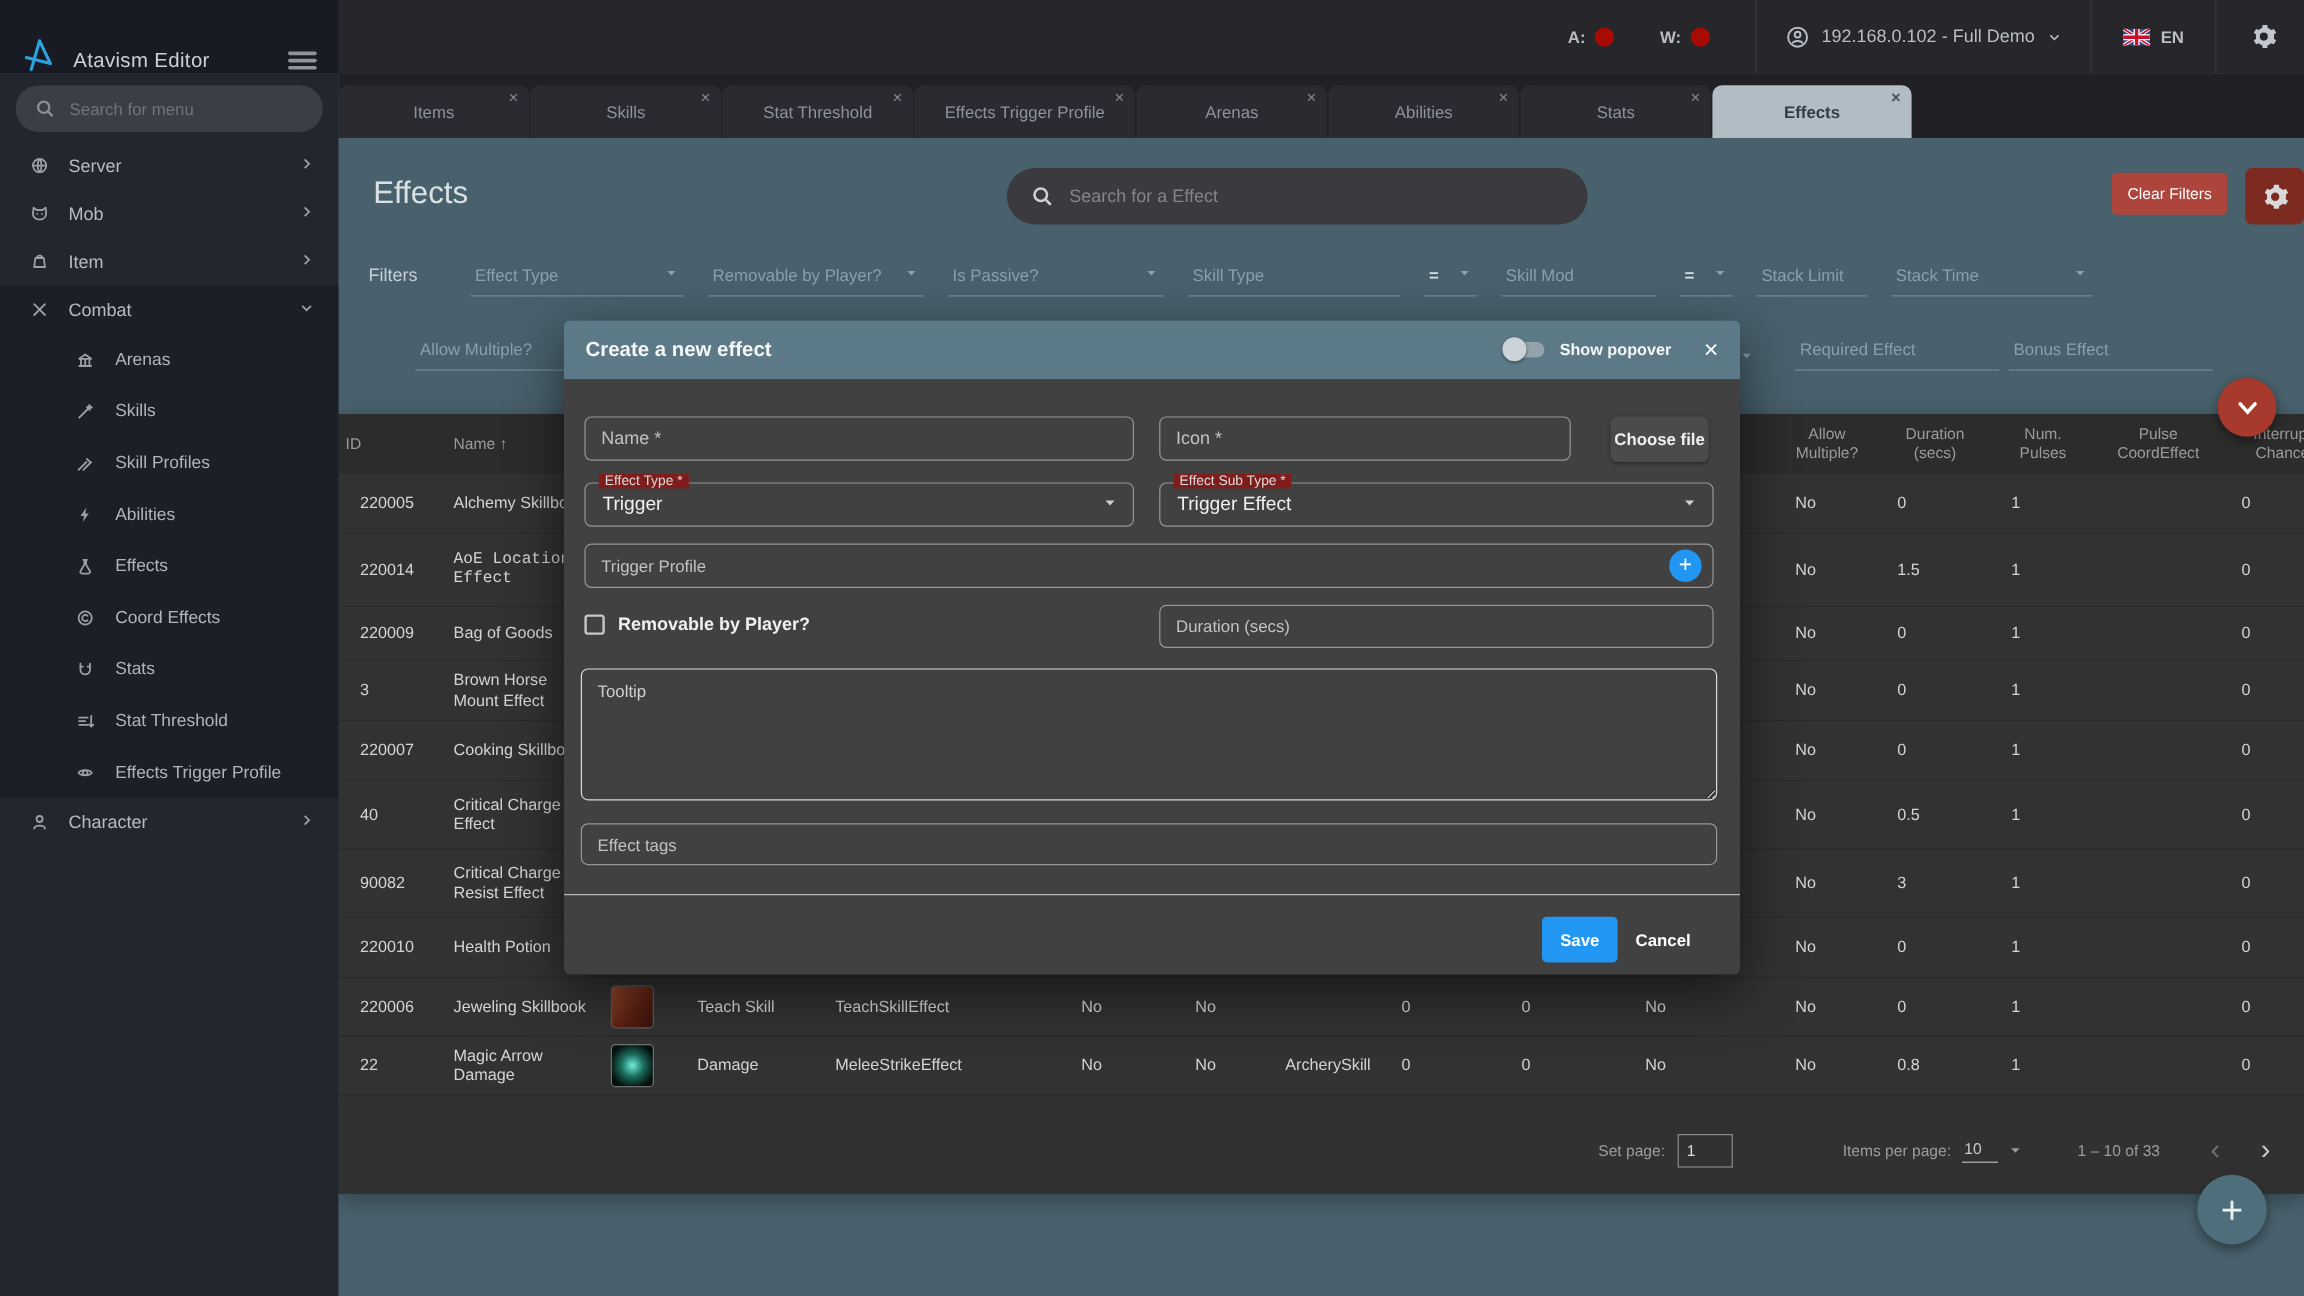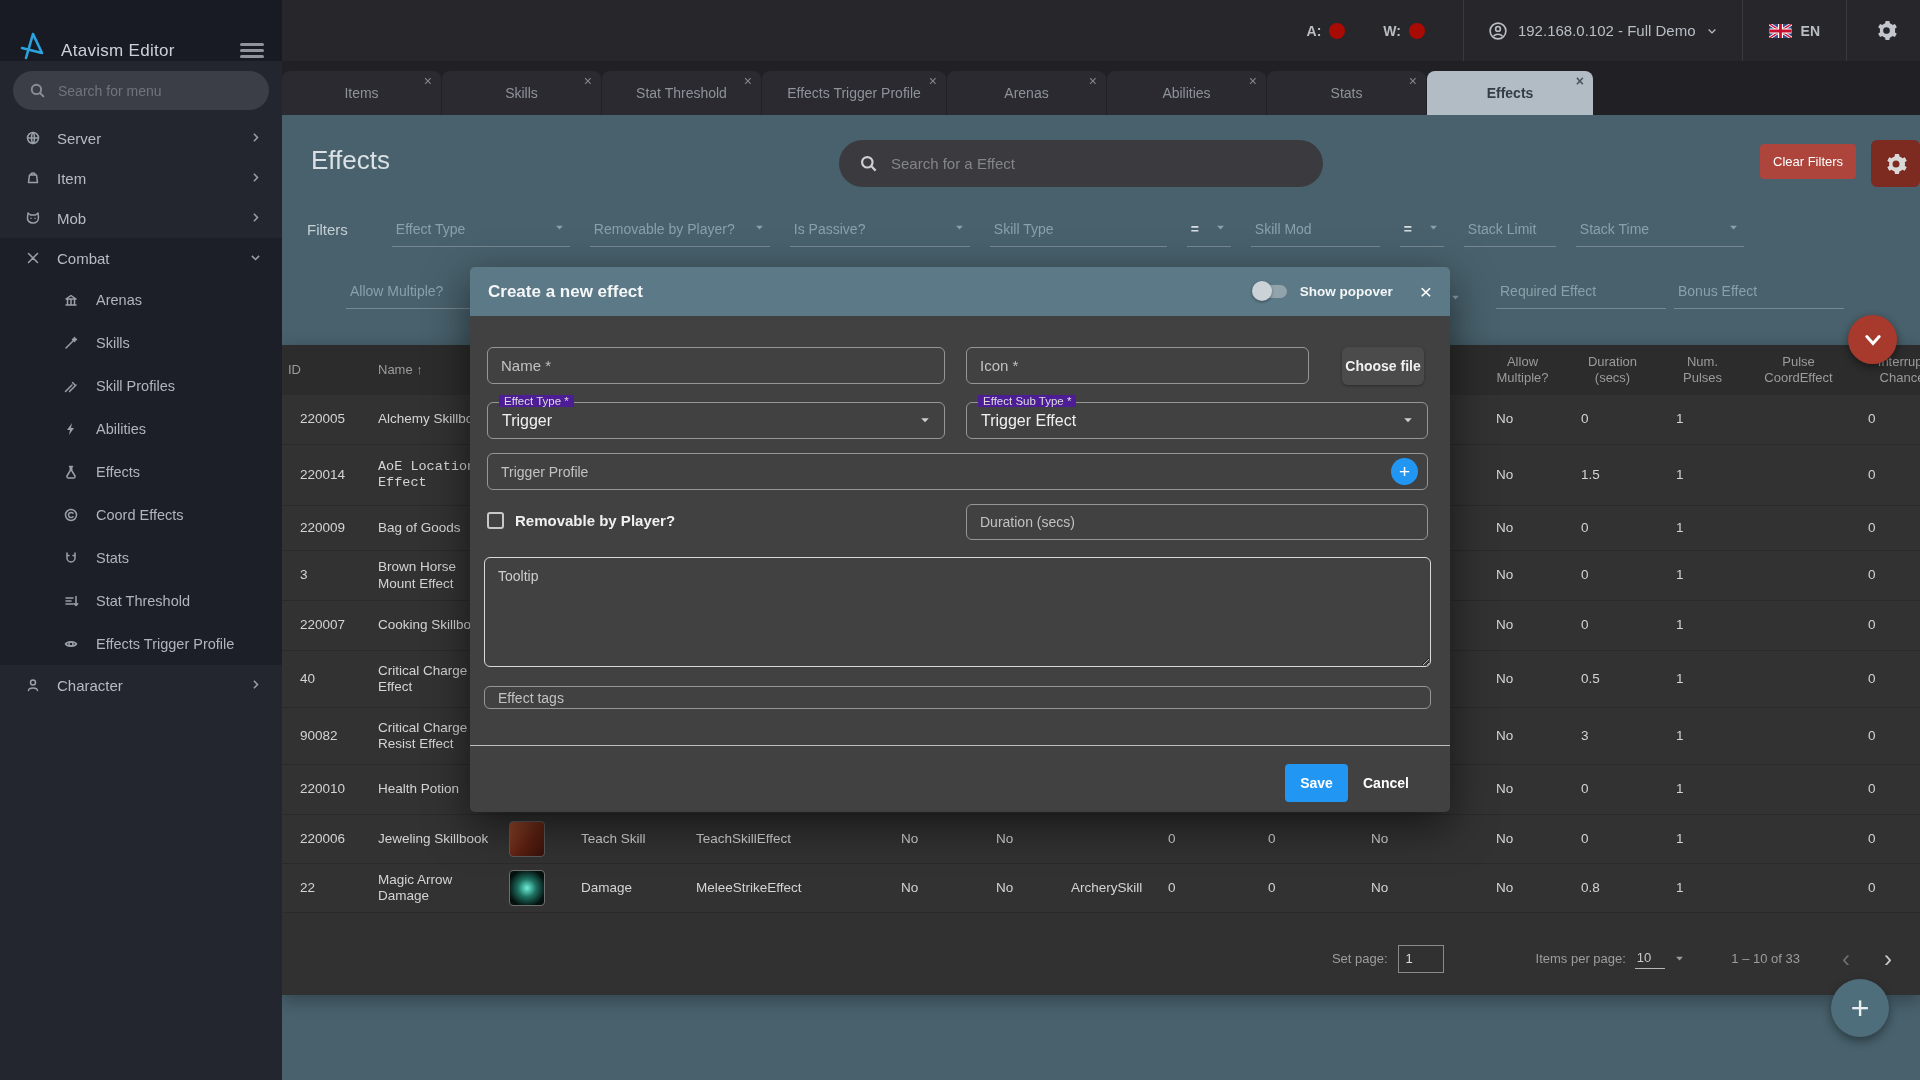--- a/index.html
+++ b/index.html
@@ -88,21 +88,21 @@
   .m-title { color:#f4f6f7; font-size:17px; font-weight:bold; }
   .toggle { margin-left:auto; position:relative; width:32px; height:13px; border-radius:7px; background:#93a3ac; cursor:pointer; }
   .toggle .knob { position:absolute; left:-3px; top:-4px; width:20px; height:20px; border-radius:50%; background:#ccd3d8; box-shadow:0 1px 3px rgba(0,0,0,.4); }
   .m-popover-label { color:#f4f6f7; font-size:13.5px; font-weight:bold; margin-left:13px; }
   .m-close { margin-left:27px; color:#fff; font-size:21px; cursor:pointer; line-height:1; }
   .m-body { position:relative; height:496px; background:#414141; }
   .m-input { position:absolute; border:1px solid #969696; border-radius:6px; background:transparent; color:#e8e8e8; font-size:15px; padding:0 13px; outline:none; font-family:inherit; }
   .m-input::placeholder { color:#c2c2c2; }
   .m-sel { position:absolute; border:1px solid #969696; border-radius:6px; height:37px; display:flex; align-items:center; padding:0 14px; color:#f0f0f0; font-size:16px; cursor:pointer; }
   .m-sel .arr { position:absolute; right:13px; }
-  .m-notch { position:absolute; font-size:11.5px; color:#dcdcdc; background:#4c1d95; padding:0 5px; z-index:2; }
+  .m-notch { position:absolute; font-size:11.5px; color:#dcdcdc; background:#7f1d1d; padding:0 5px; z-index:2; }
   .choose-file { position:absolute; left:872px; top:31px; width:82px; height:38px; background:#4b4b4b; border:none; border-radius:6px; color:#f0f0f0; font-size:14px; font-weight:bold; cursor:pointer; box-shadow:0 1px 3px rgba(0,0,0,.35); font-family:inherit; }
   .plus-btn { position:absolute; right:10px; top:5px; width:27px; height:27px; border-radius:50%; background:#2196f3; border:none; color:#fff; font-size:19px; line-height:1; cursor:pointer; display:flex; align-items:center; justify-content:center; }
   .chk { position:absolute; left:17px; top:196px; width:17px; height:17px; border:2px solid #c8c8c8; border-radius:3px; background:transparent; cursor:pointer; }
   .chk-label { position:absolute; left:45px; top:196px; color:#f0f0f0; font-size:15px; font-weight:bold; }
   .m-textarea { position:absolute; left:14px; top:241px; width:947px; height:110px; background:transparent; border:1px solid #d9d9d9; border-radius:6px; color:#e8e8e8; font-size:14px; padding:10px 13px; outline:none; resize:vertical; font-family:inherit; }
   .m-textarea::placeholder { color:#cecece; }
   .m-divider { position:absolute; left:0; top:429px; width:980px; border-top:1px solid #bdbdbd; }
   .save-btn { position:absolute; left:815px; top:448px; width:63px; height:38px; background:#2196f3; border:none; border-radius:4px; color:#fff; font-size:14px; font-weight:bold; cursor:pointer; font-family:inherit; }
   .cancel-btn { position:absolute; left:893px; top:448px; height:38px; background:transparent; border:none; color:#fff; font-size:14px; font-weight:bold; cursor:pointer; font-family:inherit; }
 </style>
@@ -188,40 +188,40 @@
           </span>
           <span>Server</span>
           <span class="chev"><svg width="13" height="13" viewBox="0 0 16 16">
               <path d="M6 3.5L10.5 8 6 12.5" stroke="#9aa0a8" stroke-width="1.8" fill="none"></path>
             </svg></span>
         </div>
         <div class="s-item">
           <span class="ic">
             <svg width="16" height="16" viewBox="0 0 16 16">
               <g stroke="#9aa0a8" stroke-width="1.5" fill="none" stroke-linecap="round" stroke-linejoin="round">
+                <path d="M3 3l2.5 2h5L13 3l.5 4.5c0 3-2 5.5-5.5 5.5S2 10.5 2.5 7.5z"></path>
+                <path d="M6 8.2h.01M10 8.2h.01"></path>
+              </g>
+            </svg>
+          </span>
+          <span>Mob</span>
+          <span class="chev"><svg width="13" height="13" viewBox="0 0 16 16">
+              <path d="M6 3.5L10.5 8 6 12.5" stroke="#9aa0a8" stroke-width="1.8" fill="none"></path>
+            </svg></span>
+        </div>
+        <div class="s-item">
+          <span class="ic">
+            <svg width="16" height="16" viewBox="0 0 16 16">
+              <g stroke="#9aa0a8" stroke-width="1.5" fill="none" stroke-linecap="round" stroke-linejoin="round">
                 <path d="M6 4.5c0-2 4-2 4 0"></path>
                 <path d="M4.5 5h7l1 7.5h-9z"></path>
               </g>
             </svg>
           </span>
           <span>Item</span>
-          <span class="chev"><svg width="13" height="13" viewBox="0 0 16 16">
-              <path d="M6 3.5L10.5 8 6 12.5" stroke="#9aa0a8" stroke-width="1.8" fill="none"></path>
-            </svg></span>
-        </div>
-        <div class="s-item">
-          <span class="ic">
-            <svg width="16" height="16" viewBox="0 0 16 16">
-              <g stroke="#9aa0a8" stroke-width="1.5" fill="none" stroke-linecap="round" stroke-linejoin="round">
-                <path d="M3 3l2.5 2h5L13 3l.5 4.5c0 3-2 5.5-5.5 5.5S2 10.5 2.5 7.5z"></path>
-                <path d="M6 8.2h.01M10 8.2h.01"></path>
-              </g>
-            </svg>
-          </span>
-          <span>Mob</span>
           <span class="chev"><svg width="13" height="13" viewBox="0 0 16 16">
               <path d="M6 3.5L10.5 8 6 12.5" stroke="#9aa0a8" stroke-width="1.8" fill="none"></path>
             </svg></span>
         </div>
         <div class="s-group">
           <div class="s-item">
             <span class="ic">
               <svg width="16" height="16" viewBox="0 0 16 16">
                 <g stroke="#9aa0a8" stroke-width="1.5" fill="none" stroke-linecap="round" stroke-linejoin="round">
                   <path d="M3.5 3.5l9 9M12.5 3.5l-9 9"></path>
@@ -725,21 +725,21 @@
       <div style="position:absolute; left:17px; top:137px; width:941px; height:37px;">
         <input class="m-input" style="left: 0px; top: 0px; width: 941px; height: 37px; font-size: 14px;" placeholder="Trigger Profile">
         <button class="plus-btn">+</button>
       </div>
 
       <div class="chk"></div>
       <span class="chk-label">Removable by Player?</span>
       <input class="m-input" style="left: 496px; top: 188px; width: 462px; height: 36px; font-size: 14px;" placeholder="Duration (secs)">
 
       <textarea class="m-textarea" placeholder="Tooltip" style=""></textarea>
-      <input class="m-input" style="left: 14px; top: 370px; width: 947px; height: 23px; font-size: 14px;" placeholder="Effect tags">
+      <input class="m-input" style="left: 14px; top: 370px; width: 947px; height: 35px; font-size: 14px;" placeholder="Effect tags">
 
       <div class="m-divider"></div>
       <button class="save-btn">Save</button>
       <button class="cancel-btn">Cancel</button>
     </div>
   </div>
 
 </div>
 
 </body></html>

